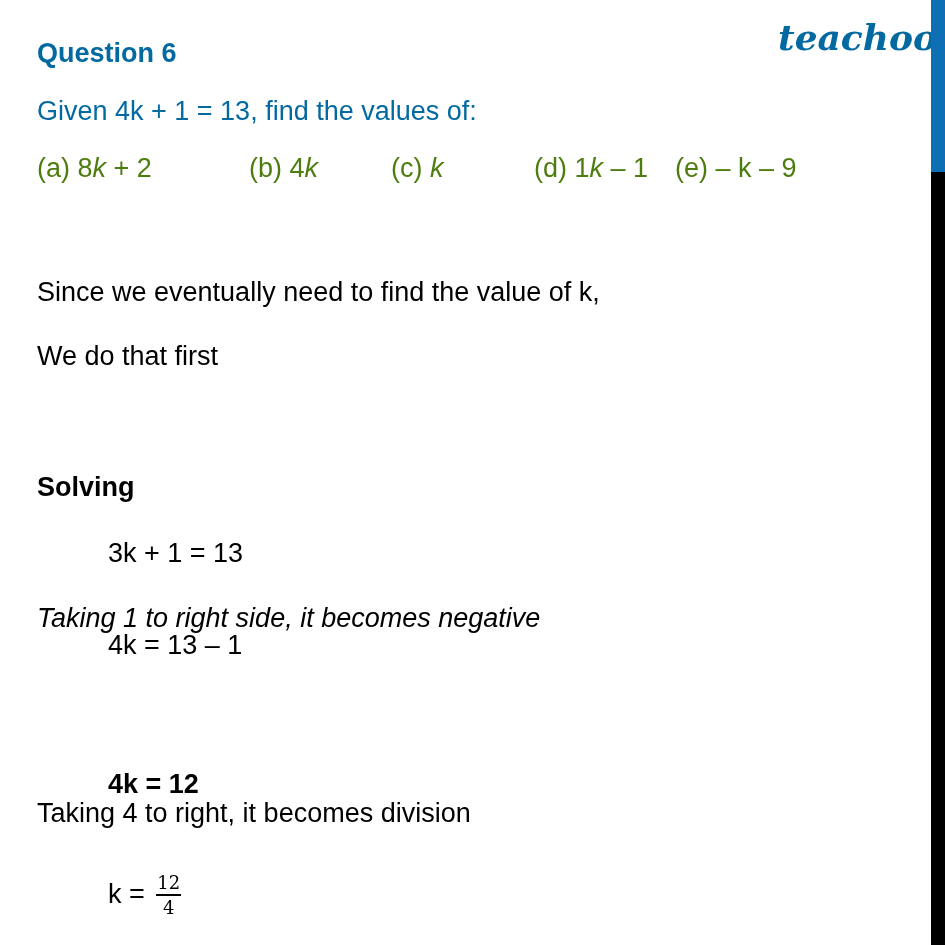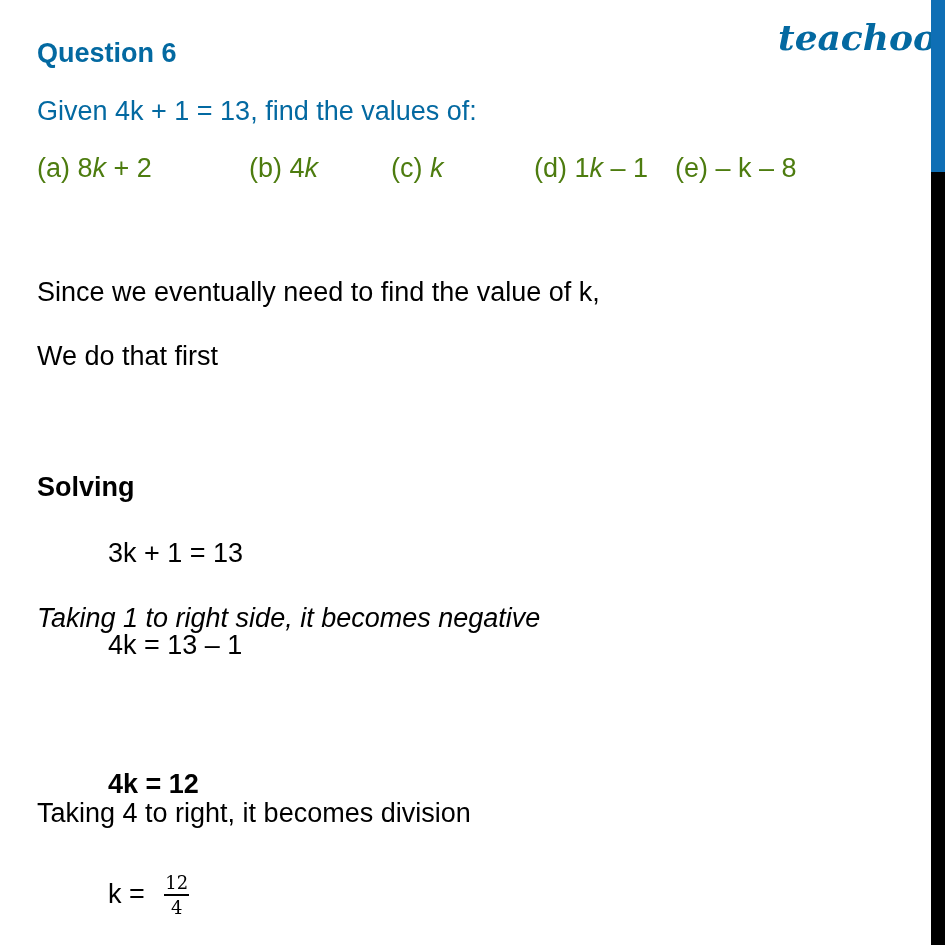--- a/index.html
+++ b/index.html
@@ -17,39 +17,39 @@
     .bold { font-weight: bold; }
     .indent { left: 108px; }
     .logo {
       position: absolute; left: 766px; top: 16px;
       font-family: "DejaVu Serif", serif; font-style: italic; font-weight: bold;
       font-size: 36px; letter-spacing: 0px; color: #0369a1; margin-left: 12px;
     }
     .sidebar-blue { position: absolute; left: 931px; top: 0; width: 14px; height: 172px; background: #0f6fb5; }
     .sidebar-black { position: absolute; left: 931px; top: 172px; width: 14px; height: 773px; background: #000; }
     .opt { position: absolute; top: 152px; font-size: 27px; line-height: 32px; color: #4d7c0f; white-space: pre; }
-    .frac { display: inline-block; vertical-align: middle; text-align: center; font-family: "DejaVu Serif", serif; font-size: 18px; line-height: 20px; margin-left: 12px; }
+    .frac { display: inline-block; vertical-align: middle; text-align: center; font-family: "DejaVu Serif", serif; font-size: 18px; line-height: 20px; margin-left: 4px; }
     .frac .num { display: block; border-bottom: 2px solid #000; padding: 0 1px 1px; }
     .frac .den { display: block; padding-top: 2px; }
   </style>
 </head>
 <body>
 
 <div class="logo">teachoo</div>
 <div class="sidebar-blue"></div>
 <div class="sidebar-black"></div>
 
 <div class="line blue bold" style="top:37px;">Question 6</div>
 <div class="line blue" style="top:95px;">Given 4k + 1 = 13, find the values of:</div>
 
 <div class="opt" style="left:37px;"><span>(a) 8</span><i>k</i><span> + 2</span></div>
 <div class="opt" style="left:249px;"><span>(b) 4</span><i>k</i><span></span></div>
 <div class="opt" style="left:391px;"><span>(c) </span><i>k</i><span></span></div>
 <div class="opt" style="left:534px;"><span>(d) 1</span><i>k</i><span> – 1</span></div>
-<div class="opt" style="left:675px;"><span>(e) – k – 8</span></div>
+<div class="opt" style="left:675px;"><span>(e) – k – 9</span></div>
 
 <div class="line" style="top:276px;">Since we eventually need to find the value of k,</div>
 <div class="line" style="top:340px;">We do that first</div>
 <div class="line bold" style="top:471px;">Solving</div>
 <div class="line indent" style="top:537px;">3k + 1 = 13</div>
 <div class="line" style="top:602px;font-style:italic;">Taking 1 to right side, it becomes negative</div>
 <div class="line indent" style="top:629px;">4k = 13 – 1</div>
 <div class="line indent bold" style="top:768px;text-align:right;">4k = 12</div>
 <div class="line" style="top:797px;text-align:center;">Taking 4 to right, it becomes division</div>
 <div class="line indent" style="top:873px;"><span>k = </span><span class="frac"><span class="num">12</span><span class="den">4</span></span></div>

